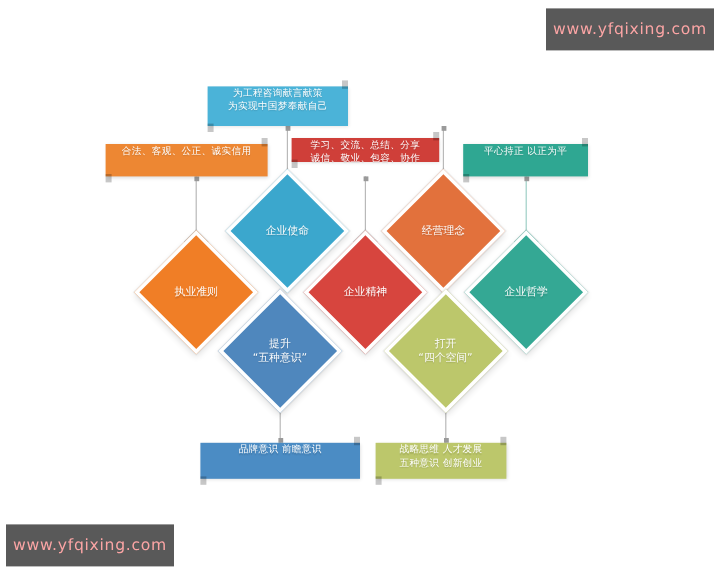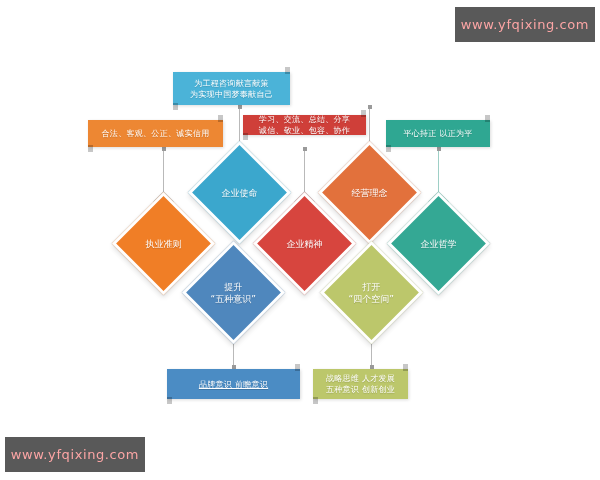--- a/index.html
+++ b/index.html
@@ -42,21 +42,21 @@
     line-height:12px;
     text-align:center;
     white-space:nowrap;
     text-shadow:0 1px 1px rgba(0,0,0,.18);
   }
   .diamond .dlabel .l2{display:block;}
 
   
   .ribbon{
     position:absolute;
-    display:flex;align-items:center;justify-content:center;
+    display:flex;align-items:flex-start;justify-content:center;
     box-sizing:border-box;
     color:#ffffff;
     font-size:8px;
     line-height:11px;
     text-align:center;
     white-space:nowrap;
     letter-spacing:.3px;
     text-shadow:0 1px 1px rgba(0,0,0,.16);
     box-shadow:1px 1px 3px rgba(0,0,0,.14);
   }
@@ -182,27 +182,27 @@
     </span>
   </div>
 
   <div class="diamond" style="left:335px;top:256px;width:73px;height:73px;background:#bcc76b;">
     <span class="dlabel">
       <span>打开</span>
       <span class="l2">“四个空间”</span>
     </span>
   </div>
 
-  <div class="ribbon" id="ribbon-wuzhong" style="left:167px;top:369px;width:133px;height:30px;background:#4b8cc4;text-decoration:underline;">
+  <div class="ribbon" id="ribbon-wuzhong" style="left:167px;top:369px;width:133px;height:30px;background:#4b8cc4;">
     <div>
       <span class="rl">品牌意识  前瞻意识</span>
     </div>
   </div>
 
-  <div class="ribbon" id="ribbon-sige" style="left:313px;top:369px;width:95px;height:30px;background:#bcc76b;">
+  <div class="ribbon" id="ribbon-sige" style="left:313px;top:369px;width:109px;height:30px;background:#bcc76b;">
     <div>
       <span class="rl">战略思维  人才发展</span>
       <span class="rl">五种意识  创新创业</span>
     </div>
   </div>
 
   <div class="watermark" id="wm-top">www.yfqixing.com</div>
 
   <div class="watermark" id="wm-bottom">www.yfqixing.com</div>
 

